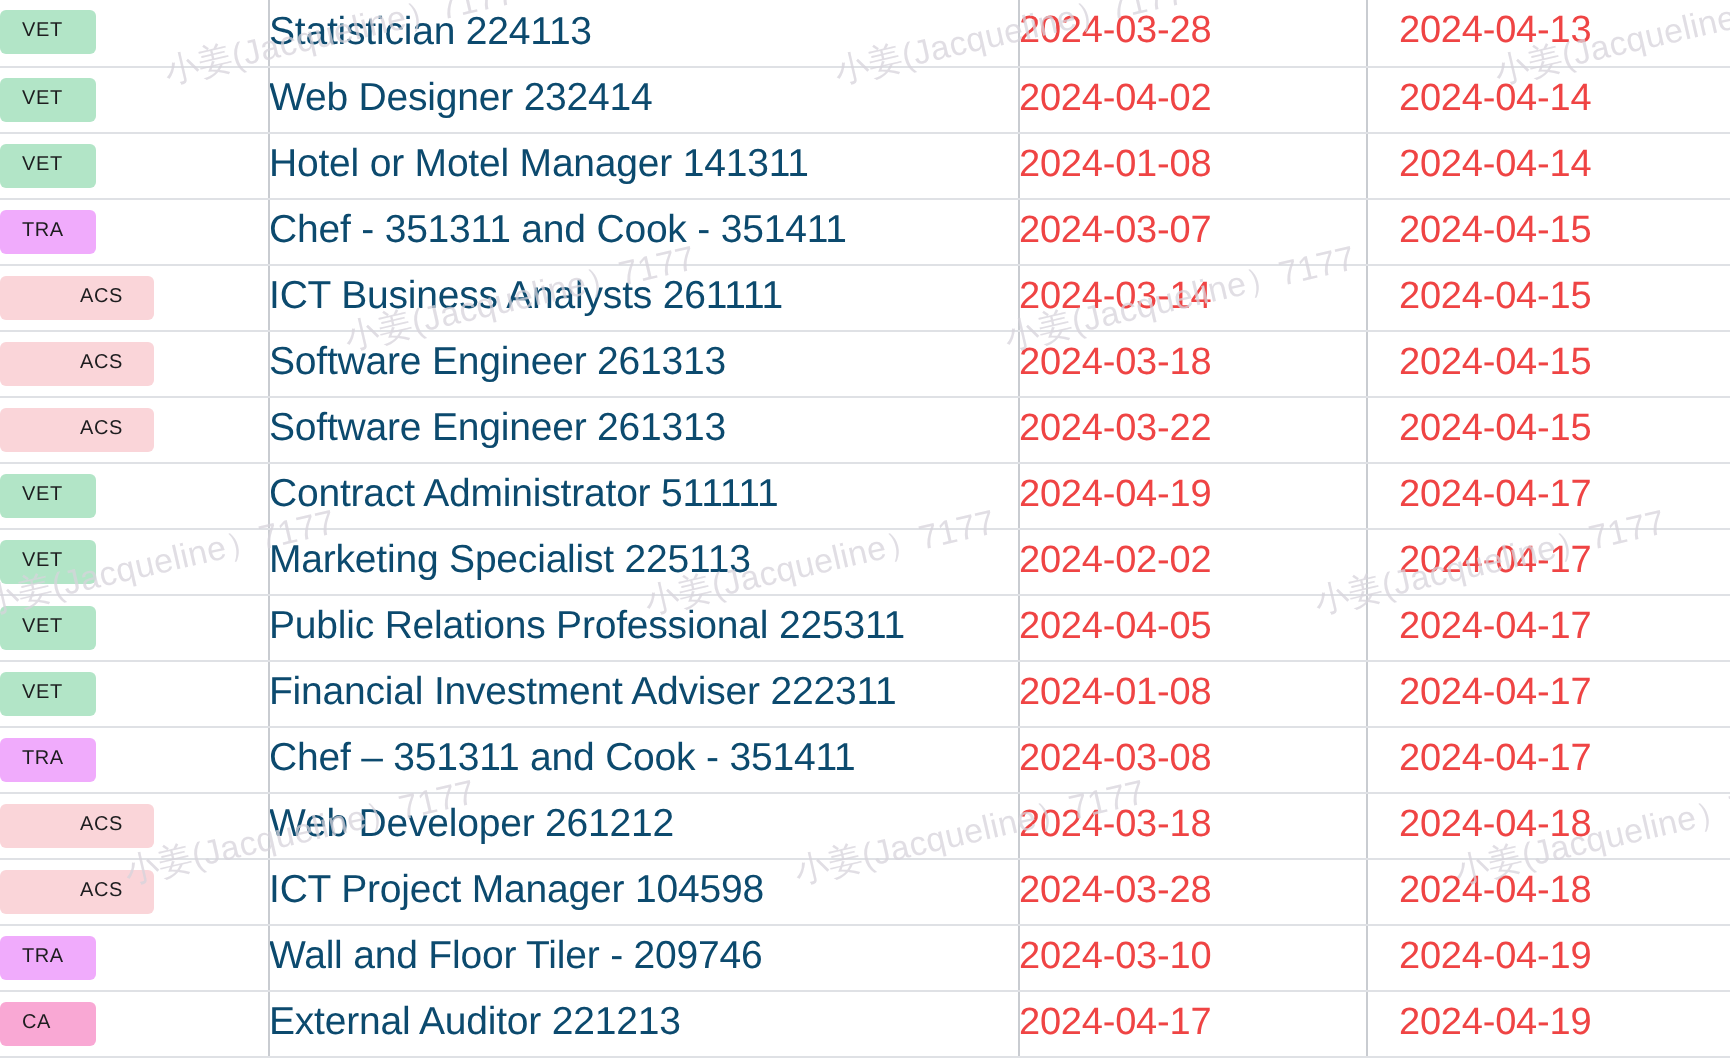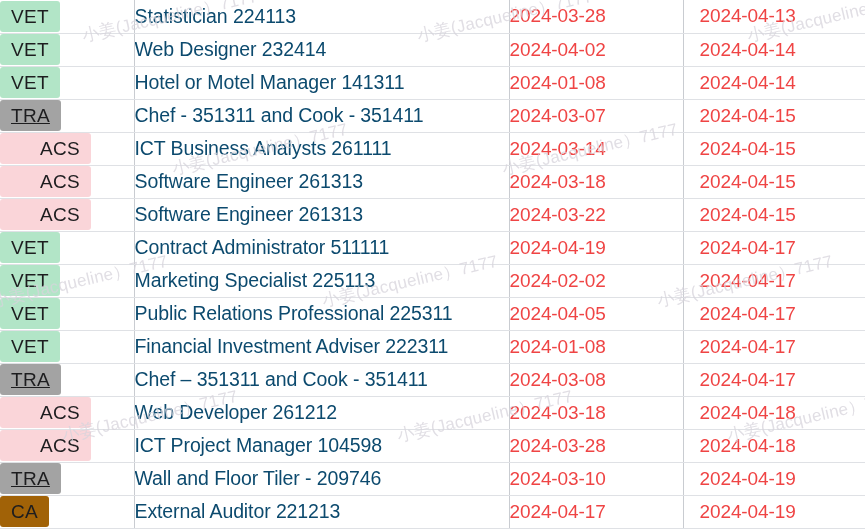--- a/index.html
+++ b/index.html
@@ -72,34 +72,34 @@
   col.c-occ   { width: 375px; }
   col.c-date1 { width: 174px; }
   col.c-date2 { width: 182px; }
 
   
   .cat-cell {
     padding-left: 9px;
   }
   .badge {
     display: inline-block;
-    font-size: 19px;
+    font-size: 10px;
     line-height: 1;
     padding: 6px 11px 6px 11px;
     border-radius: 3px;
     color: #1d1d1f;
     font-family: "Liberation Sans", sans-serif;
     text-align: left;
     min-width: 26px;
     letter-spacing: 0.3px;
   }
   .badge.VET { background: #b2e5c7; }
-  .badge.TRA { background: #a3a3a3; text-decoration: underline; }
+  .badge.TRA { background: #f0abfc; }
   .badge.ACS { background: #fad5d9; padding-left: 40px; }
-  .badge.CA  { background: #a16207; }
+  .badge.CA  { background: #f9a8d4; }
 
   
   .occ-cell {
     font-size: 19.5px;
     color: #0c4a6e;
     padding-left: 10px;
     font-family: "Liberation Sans", sans-serif;
     letter-spacing: -0.1px;
   }
   .date-cell {

